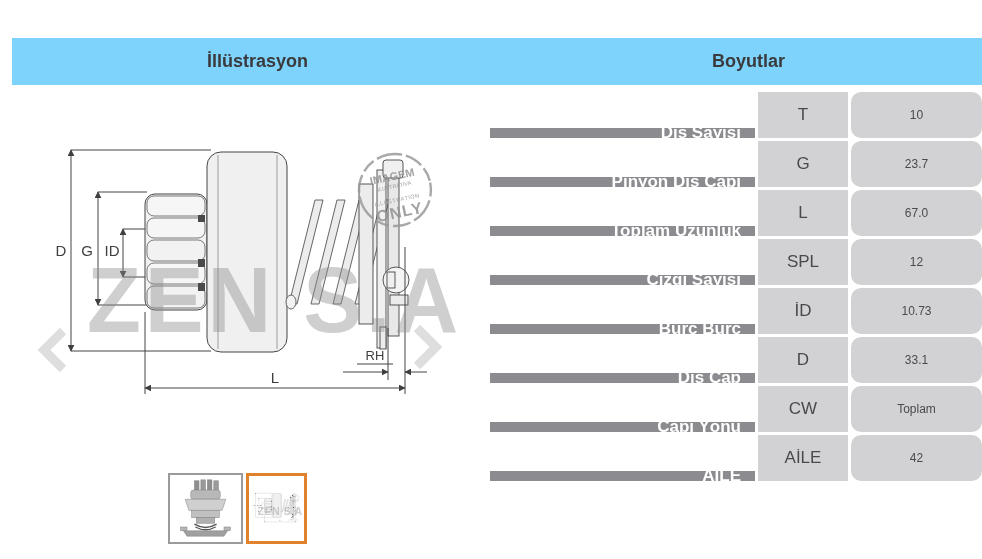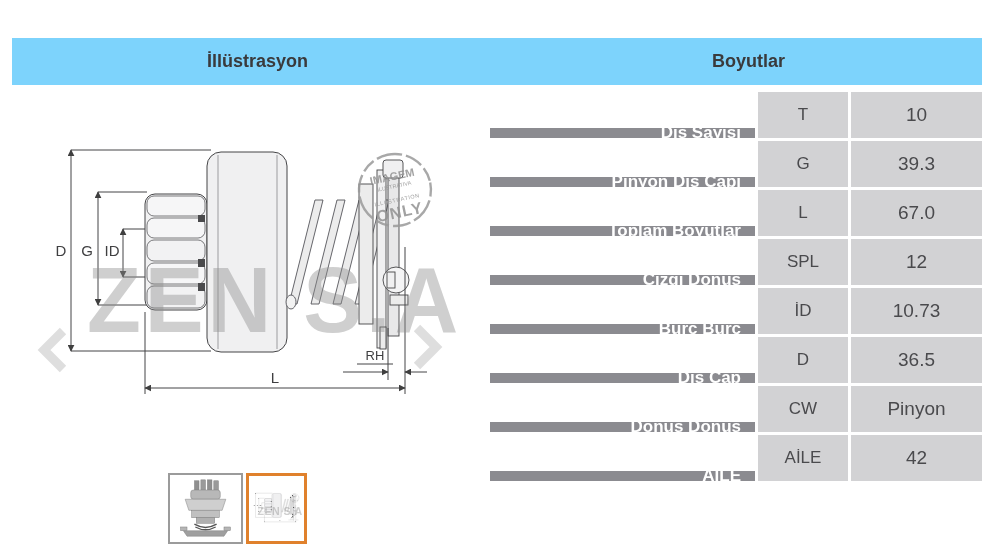--- a/index.html
+++ b/index.html
@@ -32,21 +32,21 @@
     display:grid;grid-template-columns:265px 90px 1fr;
     grid-auto-rows:46px;gap:3px;background:#ffffff;
   }
   .spec-table .row{display:contents;}
   .cell{display:flex;align-items:center;}
   .cell-label{
     background:#8b8b90;color:#ffffff;font-weight:bold;font-size:17px;
     justify-content:flex-end;padding-right:14px;margin-top:36px;
   }
   .cell-symbol{background:#d2d2d4;color:#4a4a4d;font-size:17px;justify-content:center;}
-  .cell-value{background:#d2d2d4;color:#4a4a4d;font-size:19px;justify-content:center;}
+  .cell-value{background:#d2d2d4;color:#4a4a4d;font-size:12px;justify-content:center;border-radius:10px;}
 </style>
 </head>
 <body>
 
 <div class="header-bar">
   <div class="header-cell">İllüstrasyon</div>
   <div class="header-cell">Boyutlar</div>
 </div>
 
 <div class="illustration-area">
@@ -179,45 +179,45 @@
 
 <div class="spec-table">
   <div class="row">
     <div class="cell cell-label">Diş Sayısı</div>
     <div class="cell cell-symbol">T</div>
     <div class="cell cell-value">10</div>
   </div>
   <div class="row">
     <div class="cell cell-label">Pinyon Dış Çapı</div>
     <div class="cell cell-symbol">G</div>
-    <div class="cell cell-value">39.3</div>
-  </div>
-  <div class="row">
-    <div class="cell cell-label">Toplam Boyutlar</div>
+    <div class="cell cell-value">23.7</div>
+  </div>
+  <div class="row">
+    <div class="cell cell-label">Toplam Uzunluk</div>
     <div class="cell cell-symbol">L</div>
     <div class="cell cell-value">67.0</div>
   </div>
   <div class="row">
-    <div class="cell cell-label">Çizgi Dönüş</div>
+    <div class="cell cell-label">Çizgi Sayısı</div>
     <div class="cell cell-symbol">SPL</div>
     <div class="cell cell-value">12</div>
   </div>
   <div class="row">
     <div class="cell cell-label">Burç Burç</div>
     <div class="cell cell-symbol">İD</div>
     <div class="cell cell-value">10.73</div>
   </div>
   <div class="row">
     <div class="cell cell-label">Dış Çap</div>
     <div class="cell cell-symbol">D</div>
-    <div class="cell cell-value">36.5</div>
-  </div>
-  <div class="row">
-    <div class="cell cell-label">Dönüş Dönüş</div>
+    <div class="cell cell-value">33.1</div>
+  </div>
+  <div class="row">
+    <div class="cell cell-label">Çapı Yönü</div>
     <div class="cell cell-symbol">CW</div>
-    <div class="cell cell-value">Pinyon</div>
+    <div class="cell cell-value">Toplam</div>
   </div>
   <div class="row">
     <div class="cell cell-label">AİLE</div>
     <div class="cell cell-symbol">AİLE</div>
     <div class="cell cell-value">42</div>
   </div>
 </div>
 
 </body></html>

